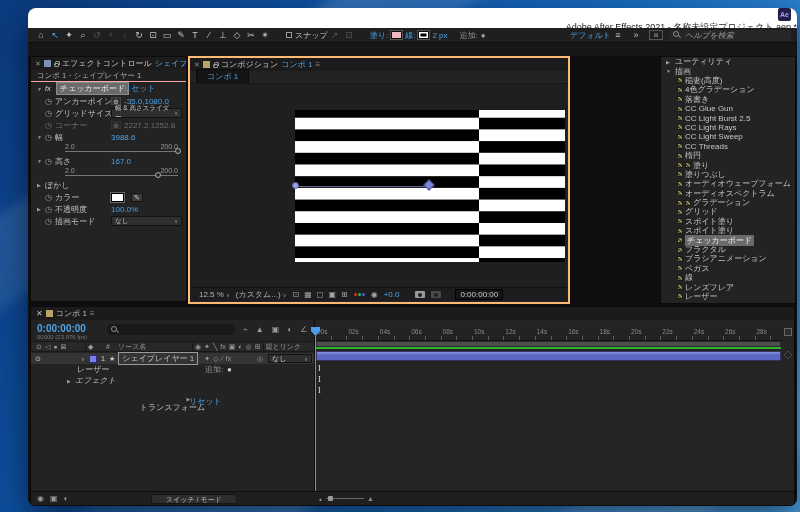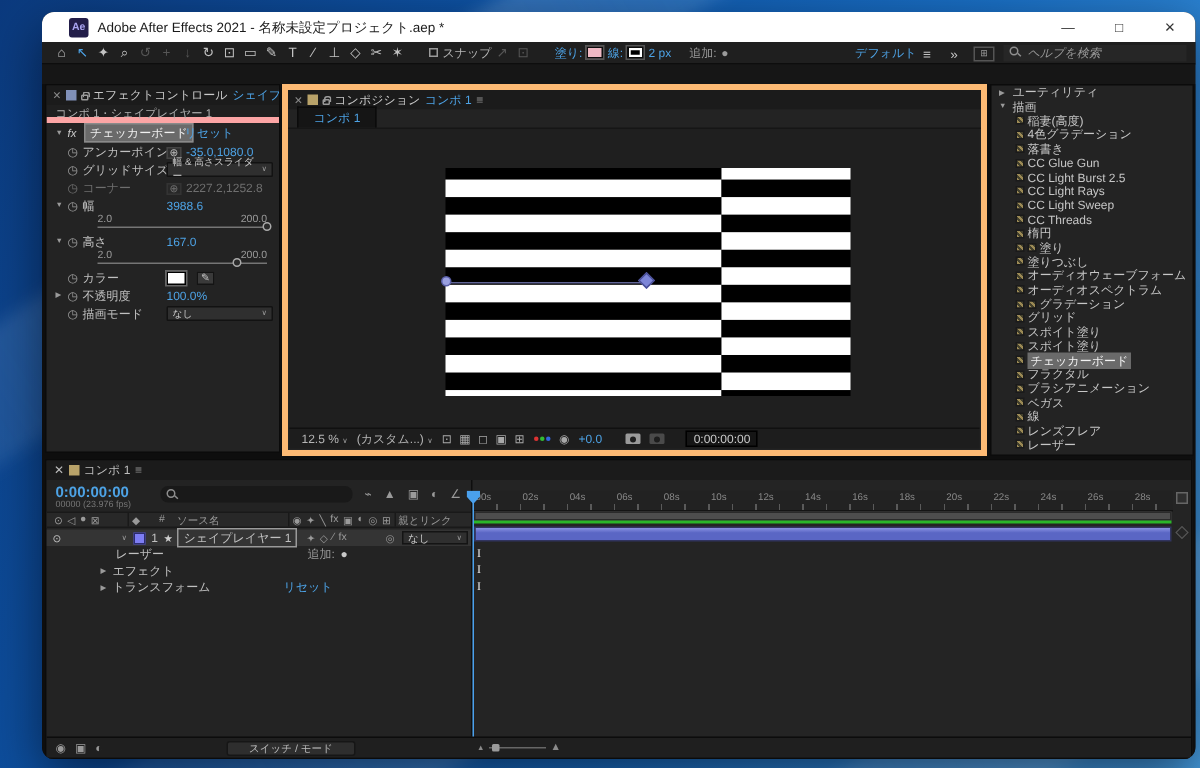--- a/index.html
+++ b/index.html
@@ -8,21 +8,21 @@
   
   .desktop{position:absolute;inset:0;overflow:hidden;
     background:linear-gradient(118deg,#0b3a7e 0%,#0e55a8 35%,#1a6fc4 62%,#48a0e4 100%);}
   .streak{position:absolute;width:1000px;height:80px;
     background:linear-gradient(90deg,rgba(255,255,255,0),rgba(190,225,255,.28),rgba(255,255,255,0));
     transform:rotate(-33deg);filter:blur(5px);}
   .s1{left:-250px;top:60px}.s2{left:-120px;top:330px;height:120px}.s3{left:200px;top:430px;opacity:.8}
   
   .win{position:absolute;left:28px;top:8px;width:769px;height:498px;border-radius:8px;overflow:hidden;
     box-shadow:0 12px 34px rgba(0,0,10,.55);background:#161616;}
-  .titlebar{height:20px;background:#ffffff;display:flex;align-items:center;padding-left:18px;font-size:9px;color:#1b1b1b;}
+  .titlebar{height:20px;background:#ffffff;display:flex;align-items:flex-end;padding-left:8px;font-size:9px;color:#1b1b1b;flex-direction:column;}
   .appicon{width:13px;height:13px;border-radius:2px;background:#221d49;color:#aaa4f2;font-size:7px;font-weight:bold;
     display:flex;align-items:center;justify-content:center;margin-right:6px;flex:none;}
   .winbtns{margin-left:auto;display:flex;height:100%;}
   .winbtn{width:34px;display:flex;align-items:center;justify-content:center;font-size:9px;color:#333;}
   .menubar{height:13px;background:#2a2a2a;display:flex;align-items:center;font-size:8.5px;color:#d2d2d2;}
   .menubar span{padding:0 6px;}
   
   .toolbar{height:15px;background:#1f1f1f;border-bottom:1px solid #0d0d0d;display:flex;align-items:center;
     padding:0 6px;font-size:8px;color:#b5b5b5;}
   .tool{width:14px;text-align:center;font-size:9px;color:#c3c3c3;flex:none;}
@@ -45,21 +45,21 @@
   .ptab .x{color:#8a8a8a;font-size:7px;}
   .picon{width:7px;height:7px;display:inline-block;flex:none;}
   .ptitle{color:#c8c8c8;}
   .ptarget{color:#4da3e6;}
   .ham{color:#8a8a8a;}
   .lockico{width:5px;height:4px;border:1px solid #9a9a9a;border-radius:1px;position:relative;margin-top:3px;flex:none;}
   .lockico::before{content:"";position:absolute;left:.5px;top:-3px;width:2.5px;height:2.5px;
     border:1px solid #9a9a9a;border-bottom:none;border-radius:2px 2px 0 0;}
   
   .ec{left:2px;top:0;width:157px;height:246px;}
-  .ecbc{height:12px;line-height:12px;background:#1f1f1f;border-bottom:4px solid #fca5a5;
+  .ecbc{height:12px;line-height:12px;background:#1f1f1f;border-bottom:1px solid #fca5a5;
     font-size:7.5px;color:#b0b0b0;padding-left:6px;}
   .ecrow{height:12px;position:relative;display:flex;align-items:center;font-size:8px;color:#c0c0c0;padding-left:6px;}
   .ecrow .tw{width:8px;font-size:5px;color:#9a9a9a;flex:none;}
   .ecrow .sto{width:10px;font-size:8px;color:#9a9a9a;flex:none;}
   .ecrow .v{position:absolute;left:80px;color:#4da3e6;}
   .ecrow .dim{color:#6e6e6e;}
   .fxi{font-style:italic;font-size:7.5px;color:#cfcfcf;width:11px;flex:none;}
   .selname{background:#6a6a6a;color:#f0f0f0;padding:0 3px;border:1px solid #8a8a8a;}
   .reset{position:absolute;left:88px;color:#4da3e6;}
   .dd{position:absolute;left:80px;width:71px;height:10px;background:#2f2f2f;border:1px solid #121212;border-radius:1px;
@@ -69,21 +69,21 @@
   .slrow .mn{position:absolute;left:34px;top:0;}
   .slrow .mx{position:absolute;right:8px;top:0;}
   .sltrack{position:absolute;left:34px;right:8px;top:8px;height:1px;background:#757575;}
   .slhandle{position:absolute;top:-3px;width:6px;height:6px;border:1px solid #aaa;border-radius:50%;background:#2a2a2a;}
   .anch{display:inline-block;width:10px;height:8px;border:1px solid #444;background:#2e2e2e;color:#bbb;
     font-size:7px;line-height:8px;text-align:center;margin-right:3px;}
   .colorsw{position:absolute;left:80px;width:13px;height:9px;background:#fff;border:1px solid #000;outline:1px solid #666;}
   .dropper{position:absolute;left:100px;width:12px;height:9px;background:#3a3a3a;border:1px solid #141414;
     color:#ccc;font-size:7px;text-align:center;line-height:8px;}
   
-  .comp{left:160px;top:0;width:470px;height:248px;border:4px solid #fdba74;}
+  .comp{left:160px;top:0;width:382px;height:248px;border:2px solid #fdba74;}
   .subtabs{height:13px;background:#232323;display:flex;align-items:flex-end;padding-left:6px;border-bottom:1px solid #161616;}
   .vtab{background:#151515;color:#4da3e6;font-size:8px;padding:1px 10px;border:1px solid #0b0b0b;border-bottom:none;}
   .viewer{position:absolute;left:1px;right:1px;top:26px;bottom:15px;background:#1f1f1f;overflow:hidden;}
   .compimg{position:absolute;left:104px;top:26px;width:270px;height:152px;}
   .stripesL{position:absolute;left:0;top:0;width:184px;height:152px;
     background-image:linear-gradient(#000 0 50%,#fff 50% 100%);background-size:100% 23.4px;background-position:0 -4px;}
   .stripesR{position:absolute;left:184px;top:0;width:86px;height:152px;
     background-image:linear-gradient(#fff 0 50%,#000 50% 100%);background-size:100% 23.4px;background-position:0 -4px;}
   .pathline{position:absolute;left:0;top:76px;width:135px;height:1px;background:rgba(130,135,200,.75);}
   .handle-circle{position:absolute;left:-3px;top:72px;width:7px;height:7px;border-radius:50%;
@@ -119,21 +119,21 @@
   .tl-search{position:absolute;left:76px;top:4px;width:128px;height:11px;background:#191919;border-radius:5px;
     display:flex;align-items:center;padding:0 4px;}
   .tl-hicons{position:absolute;left:212px;top:5px;display:flex;gap:8px;font-size:8px;color:#9a9a9a;}
   .tl-cols{position:absolute;left:0;top:21px;right:0;height:11px;background:#282828;border-top:1px solid #191919;
     border-bottom:1px solid #191919;display:flex;align-items:center;font-size:7px;color:#9a9a9a;}
   .avgrp{display:flex;gap:3px;padding-left:5px;width:52px;flex:none;font-size:7px;}
   .colsep{width:1px;height:9px;background:#191919;margin:0 2px;}
   .swgrp{display:flex;gap:3px;flex:none;font-size:7px;}
   .tl-row{position:absolute;left:0;right:0;height:11px;display:flex;align-items:center;font-size:8px;color:#c0c0c0;}
   .lay{top:33px;background:#343434;}
-  .g1{top:44px;}.g2{top:55px;}.g3{top:66px;}
+  .g1{top:44px;}.g2{top:55px;font-style:italic;}.g3{top:76px;flex-direction:column;}
   .labchip{width:8px;height:8px;background:#7d7df3;border:1px solid #2c2c6e;flex:none;}
   .lname{border:1px solid #9a9a9a;padding:0 3px;margin-left:3px;}
   .pdrop{position:absolute;left:237px;width:44px;height:9px;background:#2f2f2f;border:1px solid #141414;
     font-size:7px;color:#ccc;display:flex;align-items:center;padding:0 3px;}
   .tl-right{position:absolute;left:283px;top:13px;right:0;bottom:14px;background:#242424;border-left:1px solid #0e0e0e;}
   .ruler{position:absolute;left:0;right:12px;top:7px;height:14px;background:#222;border-bottom:1px solid #141414;overflow:hidden;}
   .rlabels{position:absolute;left:2px;top:1px;display:flex;}
   .rlabels span{width:31.4px;flex:none;font-size:6.5px;color:#8a8a8a;}
   .rticks{position:absolute;left:0;right:0;bottom:0;height:4px;
     background:repeating-linear-gradient(90deg,#5a5a5a 0 1px,transparent 1px 15.7px);}
@@ -209,21 +209,21 @@
       <span class="blue">塗り:</span>
       <span class="sw" style="background-color: rgb(240, 185, 196);"></span>
       <span class="blue">線:</span>
       <span class="sw" style="box-shadow: rgb(255, 255, 255) 0px 0px 0px 1.5px inset; background-color: rgb(0, 0, 0);"></span>
       <span class="blue">2 px</span>
     </span>
     <span style="display:flex;align-items:center;margin-left:12px;color:#9a9a9a">
       <span>追加:</span>
       <span style="margin-left:3px">●</span>
     </span>
-    <span style="display:flex;align-items:flex-end;margin-left:auto">
+    <span style="display:flex;align-items:flex-start;margin-left:auto">
       <span class="blue">デフォルト</span>
       <span class="tool">≡</span>
       <span class="tool" style="margin-left:4px">»</span>
       <span class="wsbtn">⊞</span>
       <span class="helpsearch">
         <span class="mag"></span>
         <span>ヘルプを検索</span>
       </span>
     </span>
   </div>
@@ -293,20 +293,24 @@
         <span class="v">167.0</span>
       </div>
       <div class="slrow">
         <span class="mn">2.0</span>
         <span class="mx">200.0</span>
         <span class="sltrack">
             <span class="slhandle" style="left:80%"></span>
           </span>
       </div>
 
+      <div class="ecrow">
+        <span class="tw">▶</span>
+        <span>ぼかし</span>
+      </div>
 
       <div class="ecrow">
         <span class="tw"></span>
         <span class="sto">◷</span>
         <span>カラー</span>
         <span class="colorsw"></span>
         <span class="dropper">✎</span>
       </div>
 
       <div class="ecrow">

